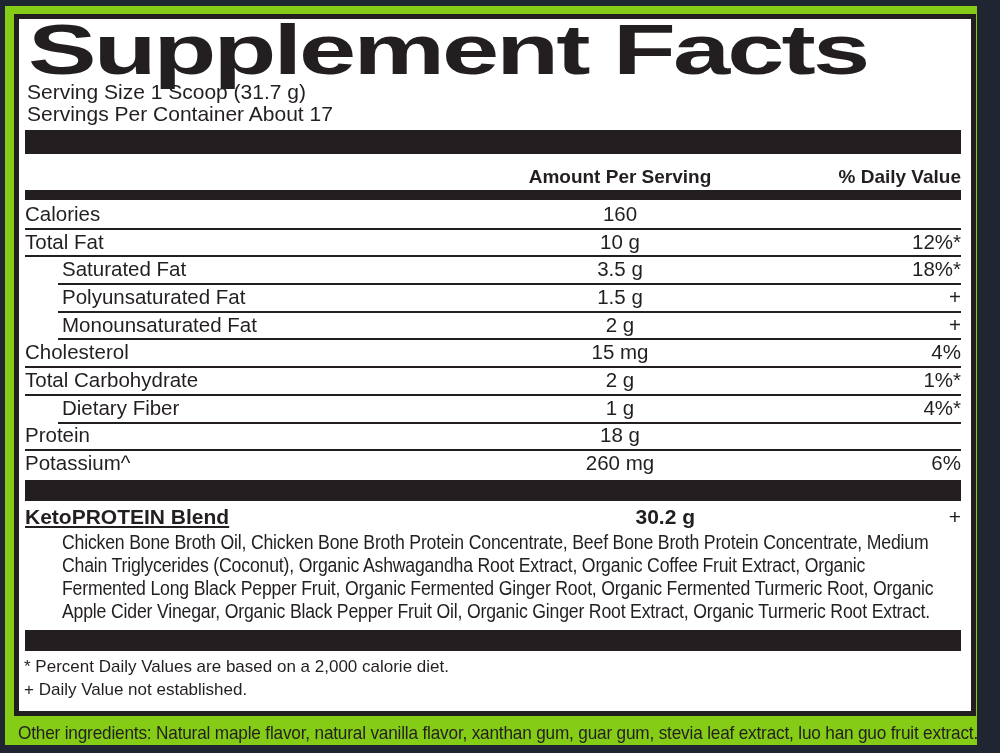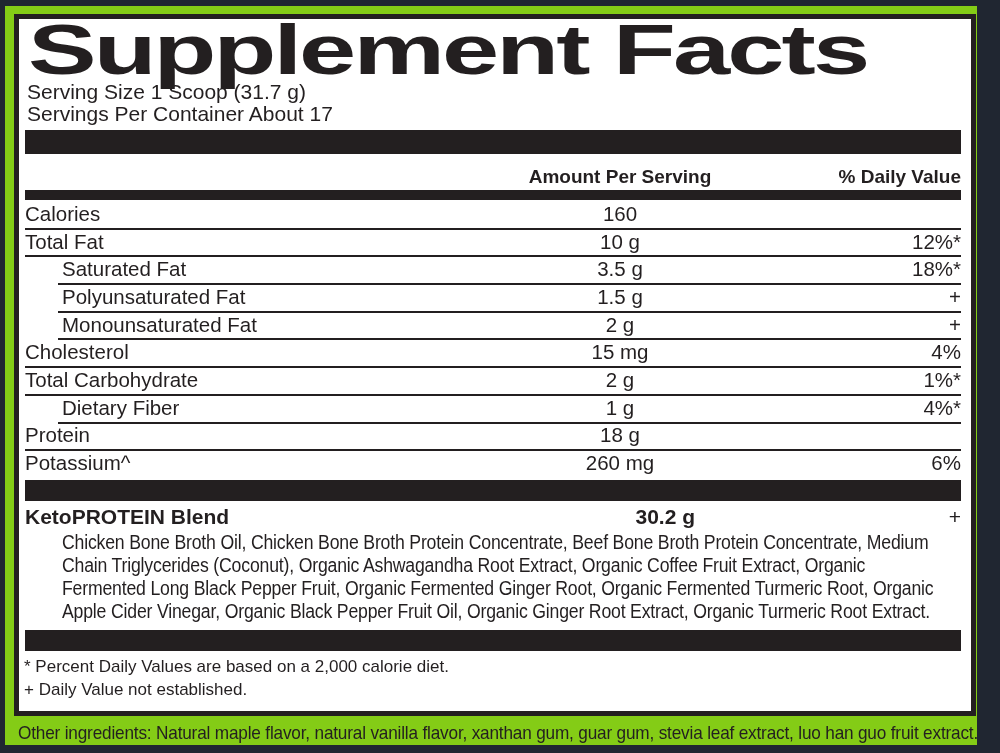--- a/index.html
+++ b/index.html
@@ -48,21 +48,21 @@
   .row.div-full::before{height:2px;}
   .row.div-indent::before{height:2px;left:33px;}
   .row .lbl{white-space:nowrap;}
   .row .lbl.ind{padding-left:37px;}
   .row .amt{position:absolute;left:495px;width:200px;text-align:center;}
   .row .dv{margin-left:auto;text-align:right;white-space:nowrap;}
   .blend-row{
     position:relative;height:27px;display:flex;align-items:center;
     font-size:21px;margin-top:3px;
   }
-  .blend-row .bname{font-weight:bold;white-space:nowrap;}
+  .blend-row .bname{font-weight:bold;white-space:nowrap;text-decoration:underline;}
   .blend-row .amt{position:absolute;left:470px;width:200px;text-align:right;font-weight:bold;}
   .blend-row .dv{margin-left:auto;}
   .blend-ingredients{
     margin-left:37px;
     font-size:19.5px;line-height:23.2px;
     width:975px;
     transform:scaleX(0.905);transform-origin:left top;
     letter-spacing:-0.2px;
   }
   .bar4{margin-top:6px;}

